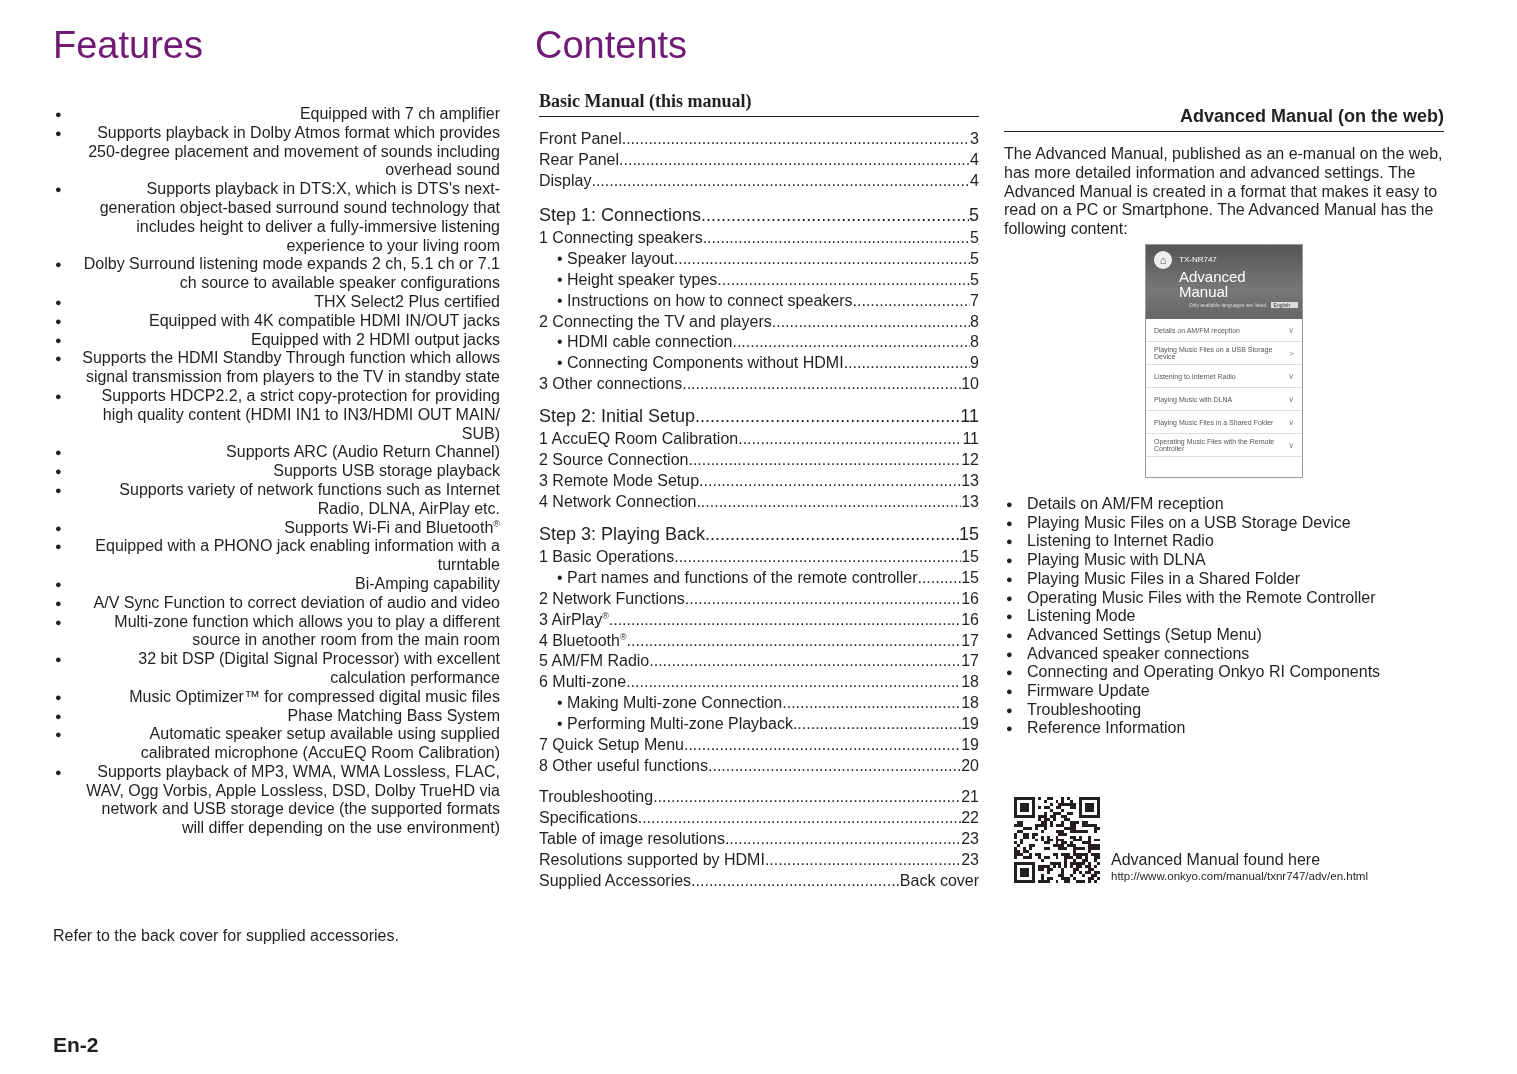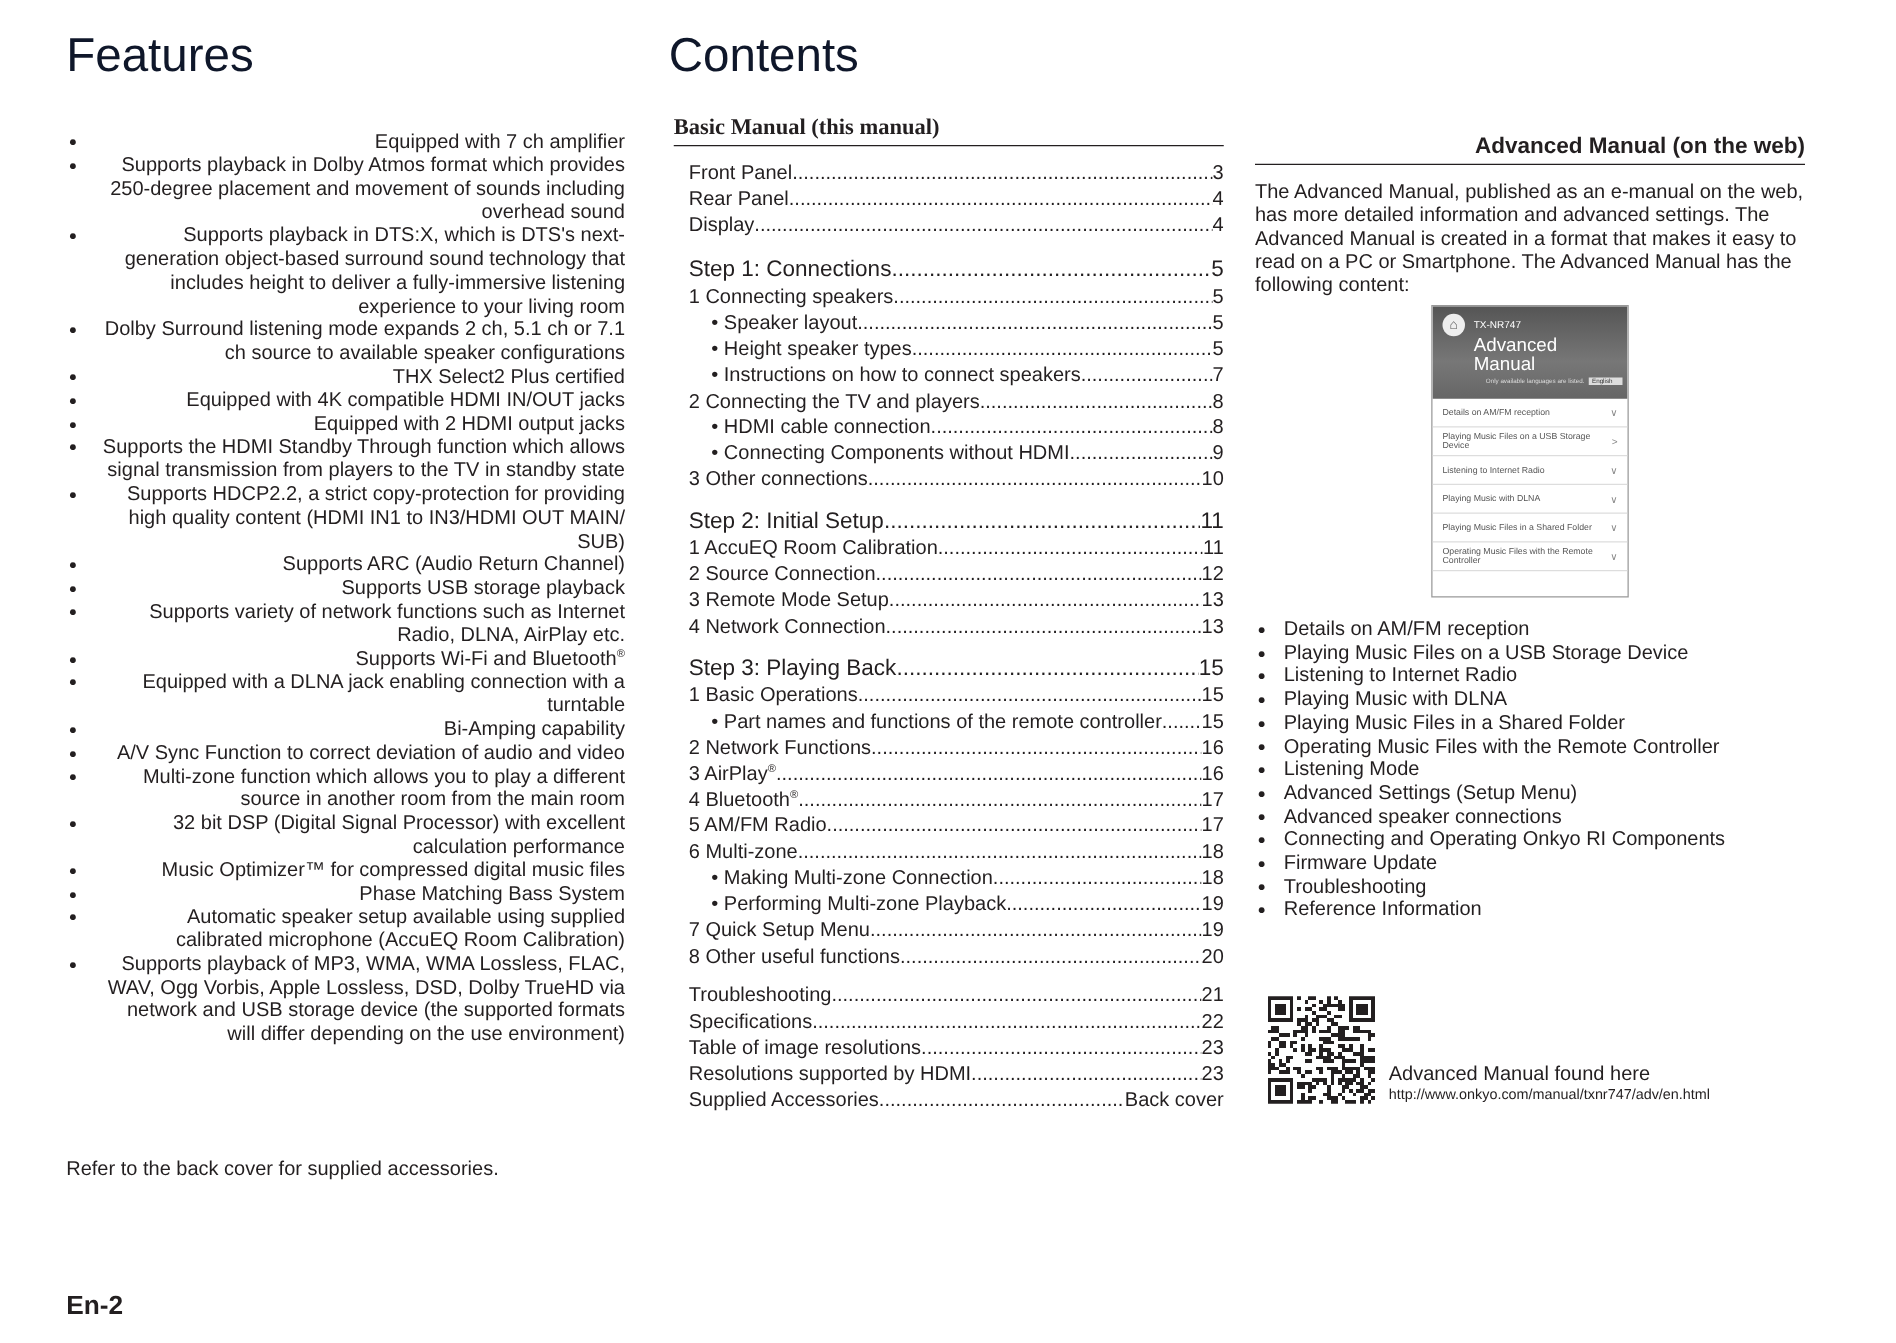--- a/index.html
+++ b/index.html
@@ -1,30 +1,30 @@
 <!DOCTYPE html>
 <html><head>
 <meta charset="utf-8">
 <style>
   html, body { margin:0; padding:0; background:#fff; }
   body { width:1517px; height:1074px; position:relative; overflow:hidden; font-family:"Liberation Sans", sans-serif; color:#231f20; }
-  .h1 { position:absolute; top:24px; font-size:38px; font-weight:normal; margin:0; color:#0f172a;text-align:center; }
+  .h1 { position:absolute; top:24px; font-size:38px; font-weight:normal; margin:0; color:#701a75;text-align:center; }
   #features-title { left:53px; }
   #contents-title { left:535px; }
   ul.feat { position:absolute; left:55px; top:105px; width:445px; margin:0; padding:0; list-style:none; font-size:16px; line-height:18.8px;text-align:right; }
   ul.feat li { position:relative; padding-left:22px; }
   ul.feat li::before { content:"●"; position:absolute; left:0; top:0; font-size:11px; }
   #refer-note { position:absolute; left:53px; top:927px; font-size:16px; }
   #page-number { position:absolute; left:53px; top:1033px; font-size:21px; font-weight:bold; }
   .sec-head { position:absolute; font-size:18px; font-weight:bold; border-bottom:1px solid #231f20; padding-bottom:4px; }
   #basic-head { left:539px; top:91px; width:440px;font-family:Liberation Serif, serif; }
   #adv-head { left:1004px; top:106px; width:440px;text-align:right; }
   .toc { position:absolute; left:539px; width:440px; font-size:16px; }
   .toc .row { display:flex; align-items:baseline; height:20.9px; white-space:nowrap; }
-  .toc .row .lbl { flex:0 0 auto;margin-left:12px; }
+  .toc .row .lbl { flex:0 0 auto; }
   .toc .row .dots { flex:1 1 auto; overflow:hidden; }
   .toc .row .dots::after { content:"................................................................................................................................................................"; letter-spacing:0; }
   .toc .row .pg { flex:0 0 auto; }
   .toc .row.sub .lbl { padding-left:18px; }
   .toc .row.step { font-size:18px; font-weight:normal; height:24px; }
   sup { font-size:9px; vertical-align:super; line-height:0; }
   #adv-desc { position:absolute; left:1004px; top:145px; width:440px; font-size:16px; line-height:18.8px; }
   #adv-shot { position:absolute; left:1145px; top:244px; width:156px; height:232px; border:1px solid #999; overflow:hidden; background:#fff; }
   #adv-shot .hdr { height:74px; background:linear-gradient(#555,#777 60%,#666); color:#fff; position:relative; }
   #adv-shot .home { position:absolute; left:8px; top:6px; width:18px; height:18px; border-radius:50%; background:#eee; color:#555; font-size:11px; text-align:center; line-height:18px; }
@@ -54,21 +54,21 @@
     <li>Dolby Surround listening mode expands 2 ch, 5.1 ch or 7.1 ch source to available speaker configurations</li>
     <li>THX Select2 Plus certified</li>
     <li>Equipped with 4K compatible HDMI IN/OUT jacks</li>
     <li>Equipped with 2 HDMI output jacks</li>
     <li>Supports the HDMI Standby Through function which allows signal transmission from players to the TV in standby state</li>
     <li>Supports HDCP2.2, a strict copy-protection for providing high quality content (HDMI IN1 to IN3/HDMI OUT MAIN/ SUB)</li>
     <li>Supports ARC (Audio Return Channel)</li>
     <li>Supports USB storage playback</li>
     <li>Supports variety of network functions such as Internet Radio, DLNA, AirPlay etc.</li>
     <li>Supports Wi-Fi and Bluetooth<sup>®</sup></li>
-    <li>Equipped with a DLNA jack enabling connection with a turntable</li>
+    <li>Equipped with a PHONO jack enabling information with a turntable</li>
     <li>Bi-Amping capability</li>
     <li>A/V Sync Function to correct deviation of audio and video</li>
     <li>Multi-zone function which allows you to play a different source in another room from the main room</li>
     <li>32 bit DSP (Digital Signal Processor) with excellent calculation performance</li>
     <li>Music Optimizer™ for compressed digital music files</li>
     <li>Phase Matching Bass System</li>
     <li>Automatic speaker setup available using supplied calibrated microphone (AccuEQ Room Calibration)</li>
     <li>Supports playback of MP3, WMA, WMA Lossless, FLAC, WAV, Ogg Vorbis, Apple Lossless, DSD, Dolby TrueHD via network and USB storage device (the supported formats will differ depending on the use environment)</li>
   </ul>
 <div id="refer-note">Refer to the back cover for supplied accessories.</div>

